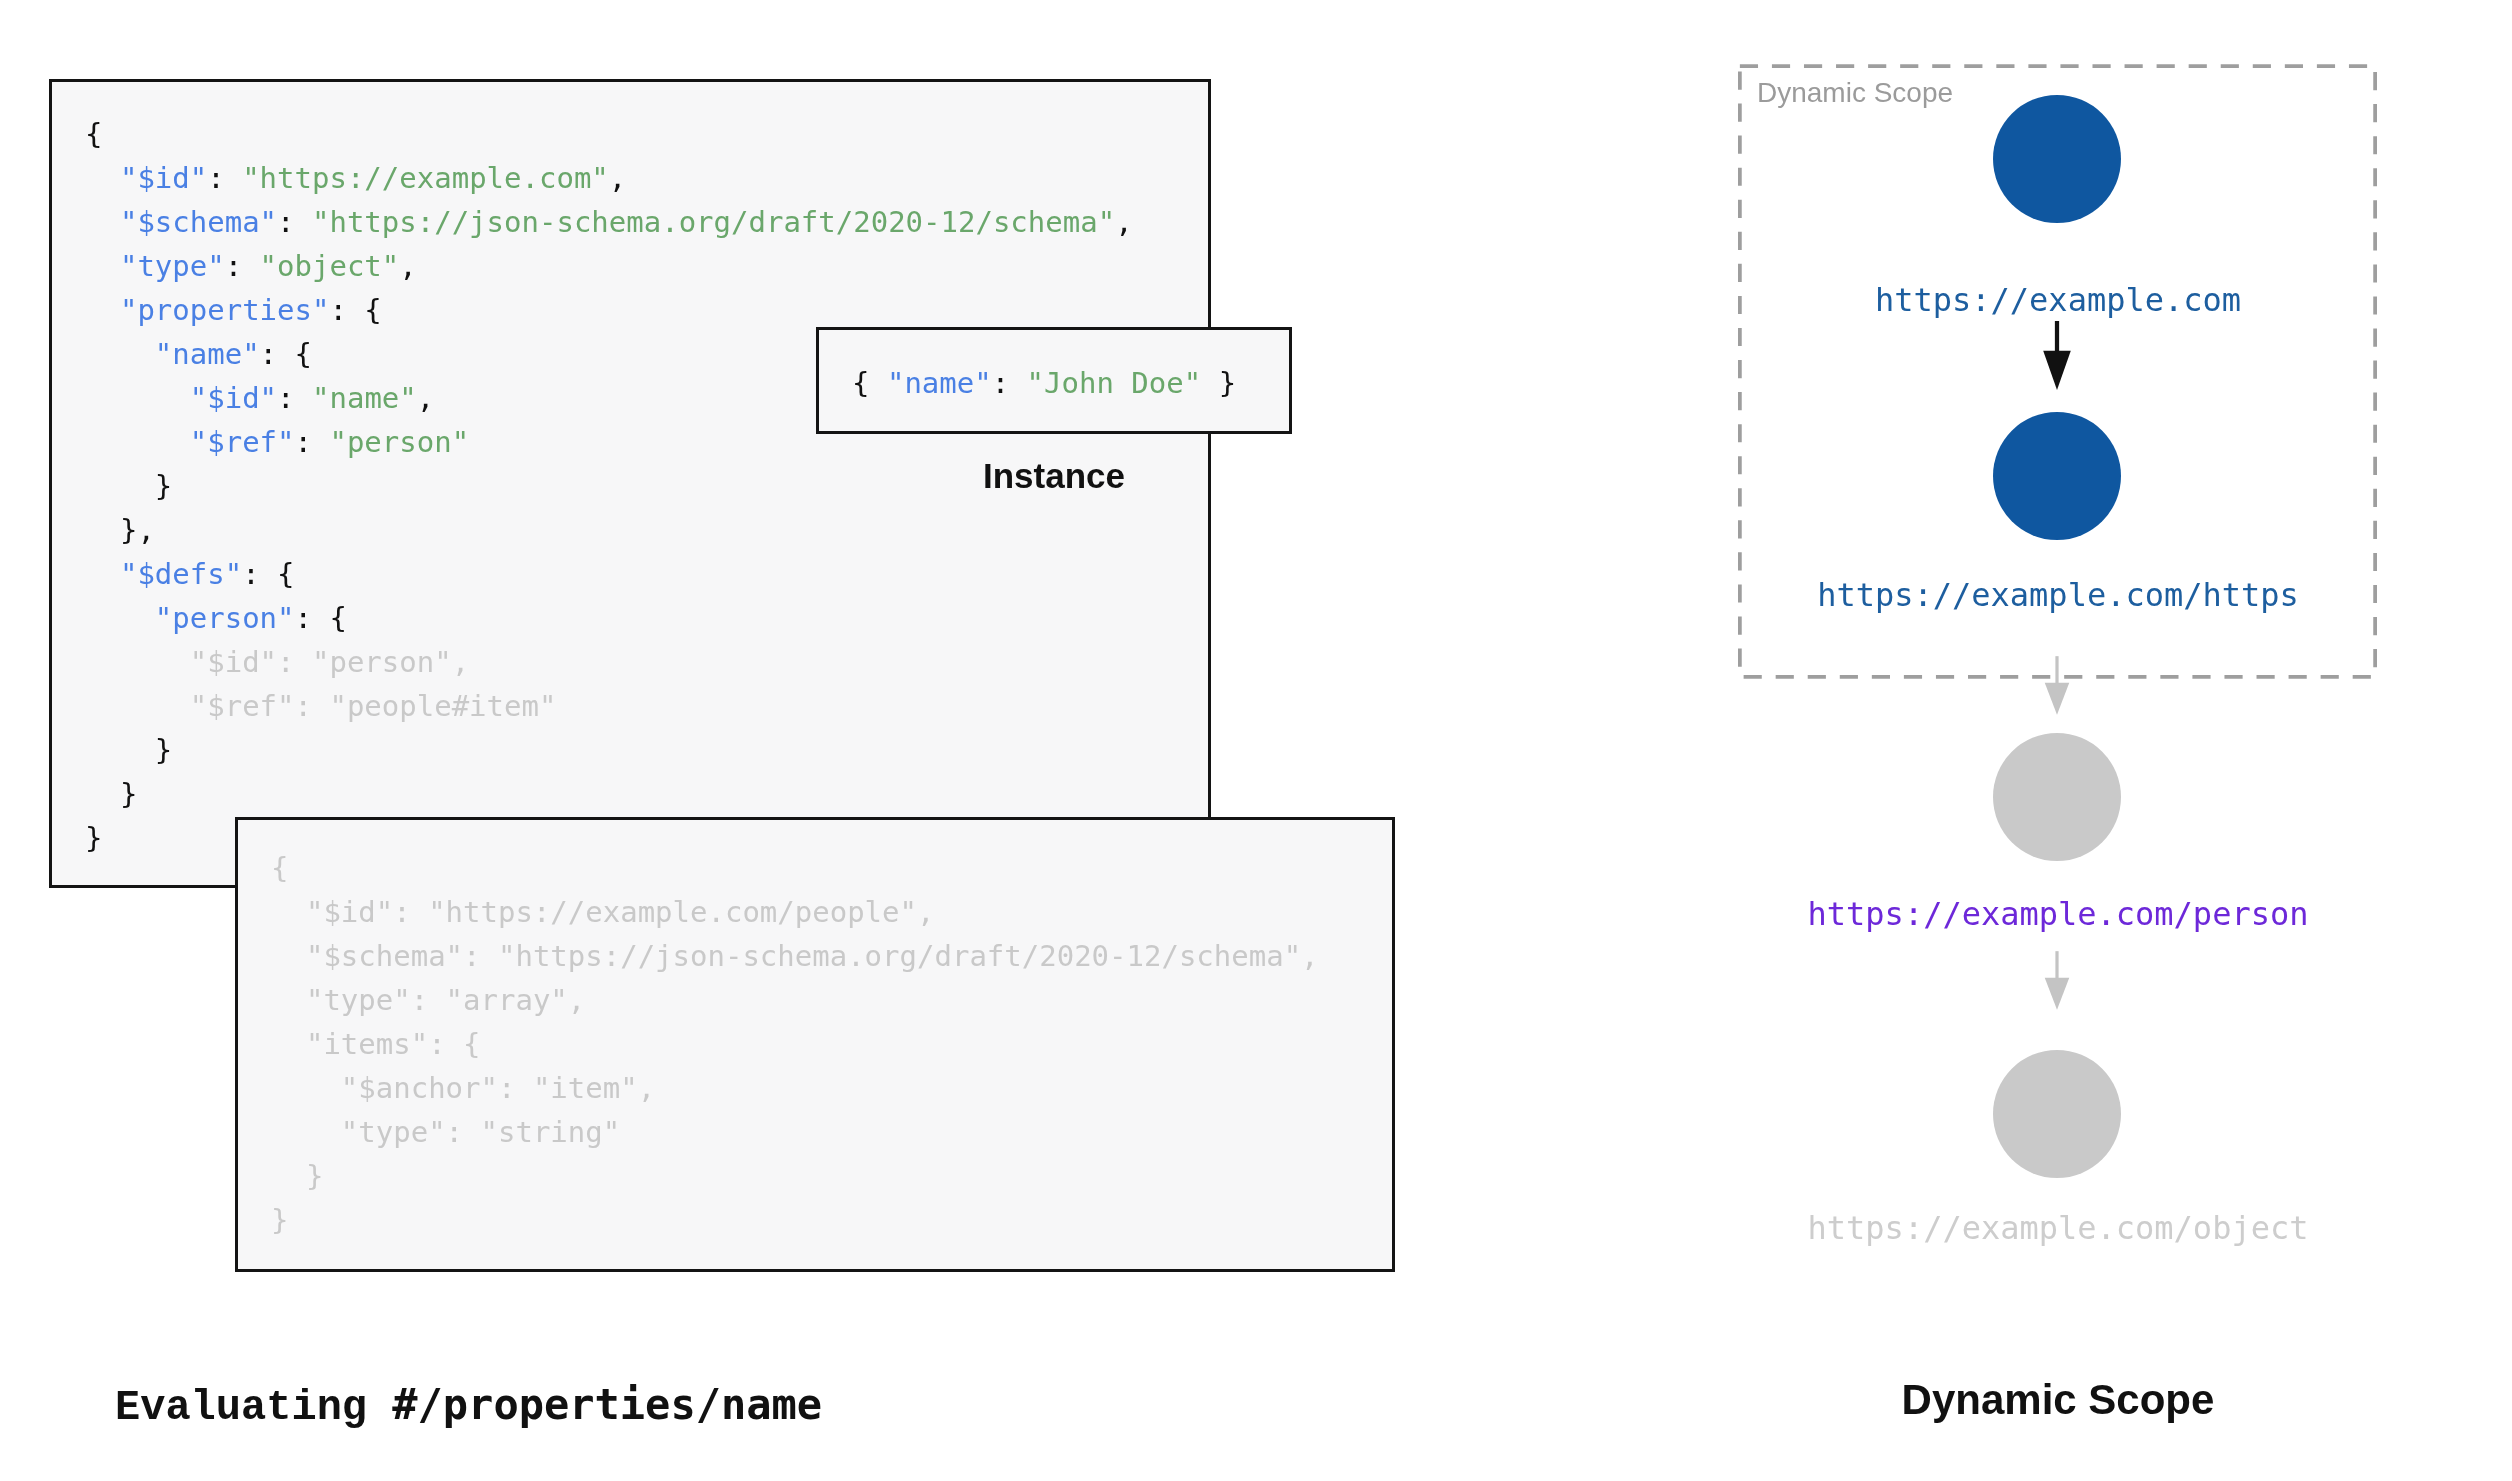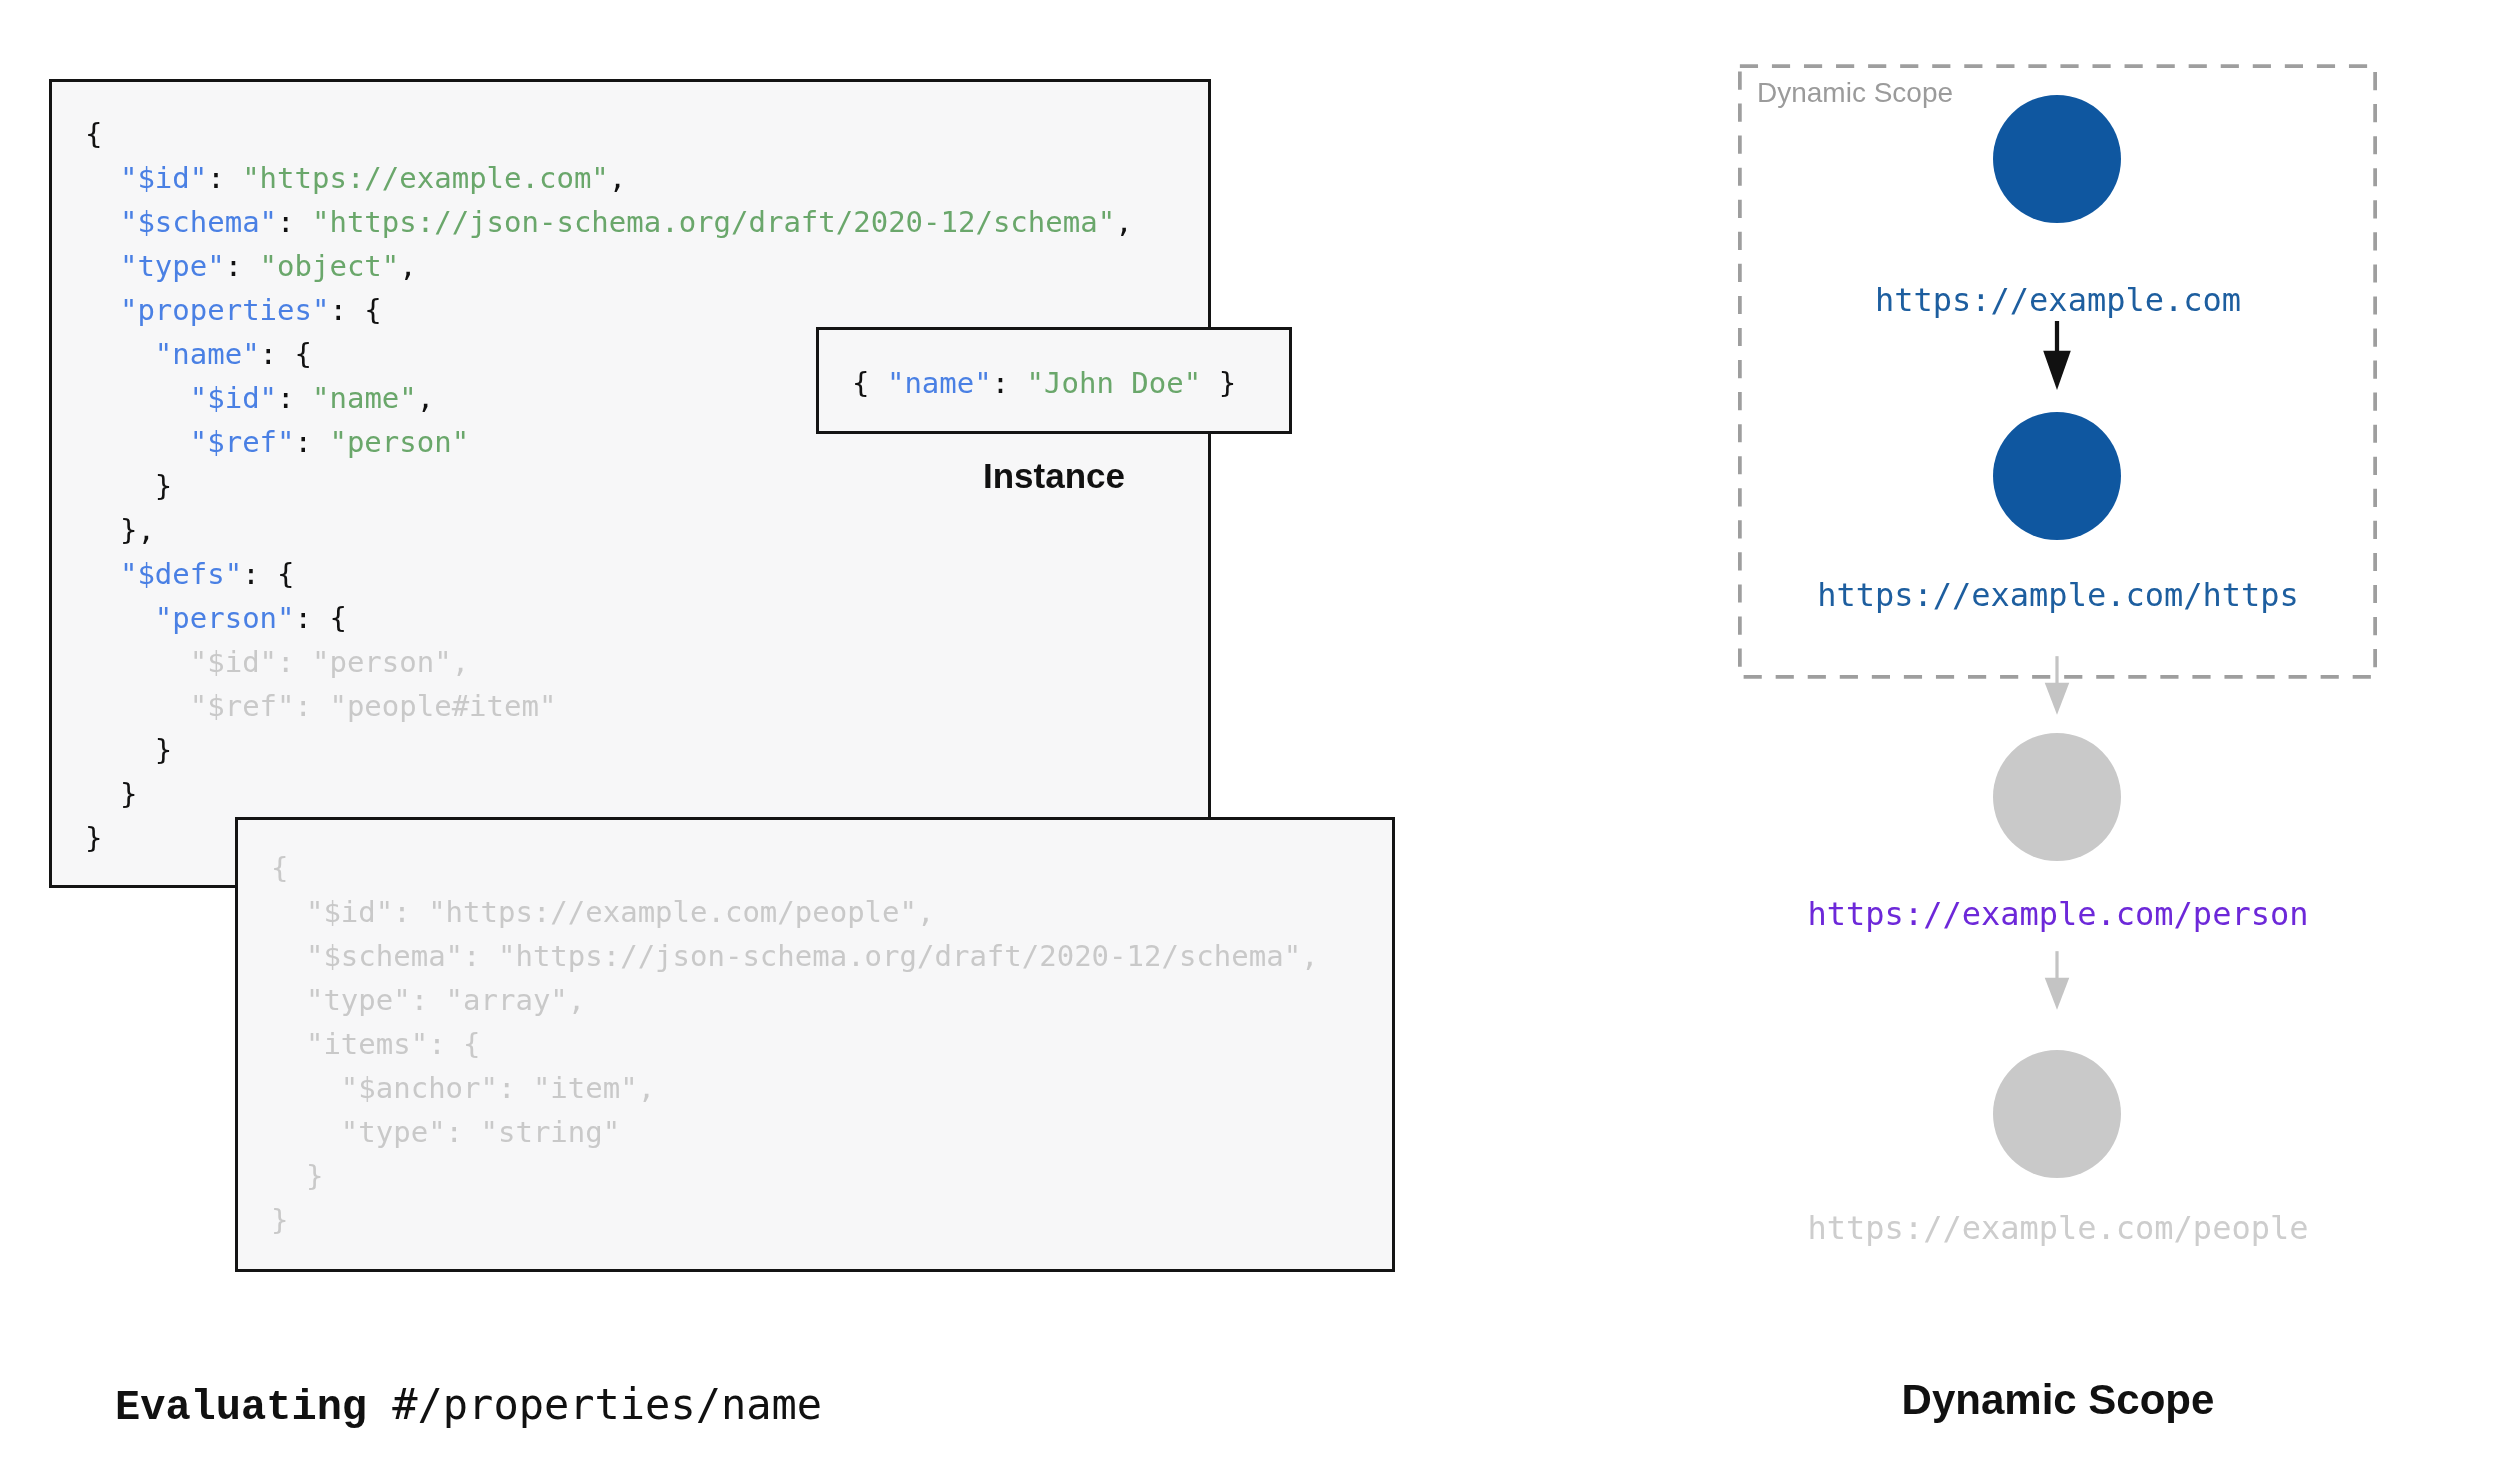--- a/index.html
+++ b/index.html
@@ -44,21 +44,21 @@
     text-align:center;font-weight:bold;font-size:35px;line-height:37px;
     color:var(--plain);
   }
 
   
   #caption-left{
     position:absolute;left:115px;top:1383px;height:44px;line-height:44px;z-index:2;
     font-size:42px;color:var(--plain);white-space:pre;
   }
   #caption-left .cap-bold{font-weight:bold;font-family:Liberation Mono, monospace;}
-  #caption-left .cap-mono{font-family:"DejaVu Sans Mono", monospace;font-weight:normal;}
+  #caption-left .cap-mono{font-family:"DejaVu Sans Mono", monospace;font-weight:bold;}
 
   #caption-right{
     position:absolute;left:1684px;top:1378px;width:748px;z-index:2;
     text-align:center;font-size:42px;font-weight:bold;line-height:44px;
     color:var(--plain);
   }
 
   
   #scope-rect{position:absolute;left:1738px;top:64px;width:639px;height:615px;z-index:1;}
   #scope-label{
@@ -130,18 +130,18 @@
 
   <div id="node-2" class="node-circle" style="background: rgb(201, 201, 201);"></div>
   <div id="url-2" class="node-url" style="color: #6d28d9;">https://example.com/person</div>
 
   <svg id="arrow-2" class="arrow" width="32" height="59" viewBox="0 0 60 110">
     <rect x="27" y="0" width="6" height="52" style="fill:var(--arrow_gray)"></rect>
     <polygon points="7,50 53,50 30,110" style="fill:var(--arrow_gray)"></polygon>
   </svg>
 
   <div id="node-3" class="node-circle" style="background: rgb(201, 201, 201);"></div>
-  <div id="url-3" class="node-url" style="color: rgb(205, 205, 205);">https://example.com/people</div>
+  <div id="url-3" class="node-url" style="color: rgb(205, 205, 205);">https://example.com/object</div>
 
   <div id="caption-right">Dynamic Scope</div>
 
 </div>
 
 
 </body></html>

